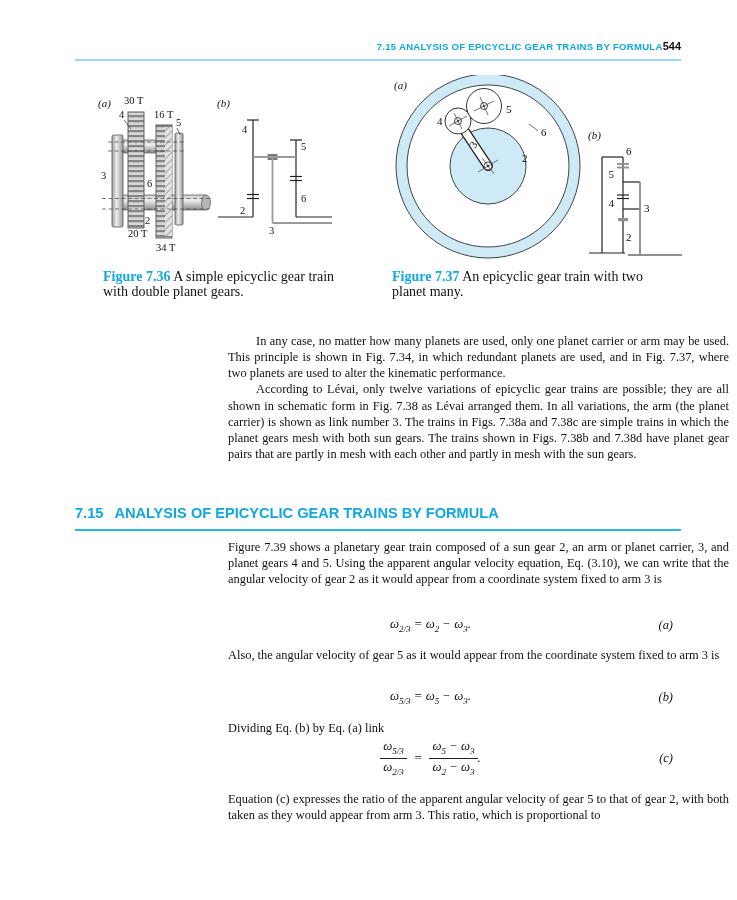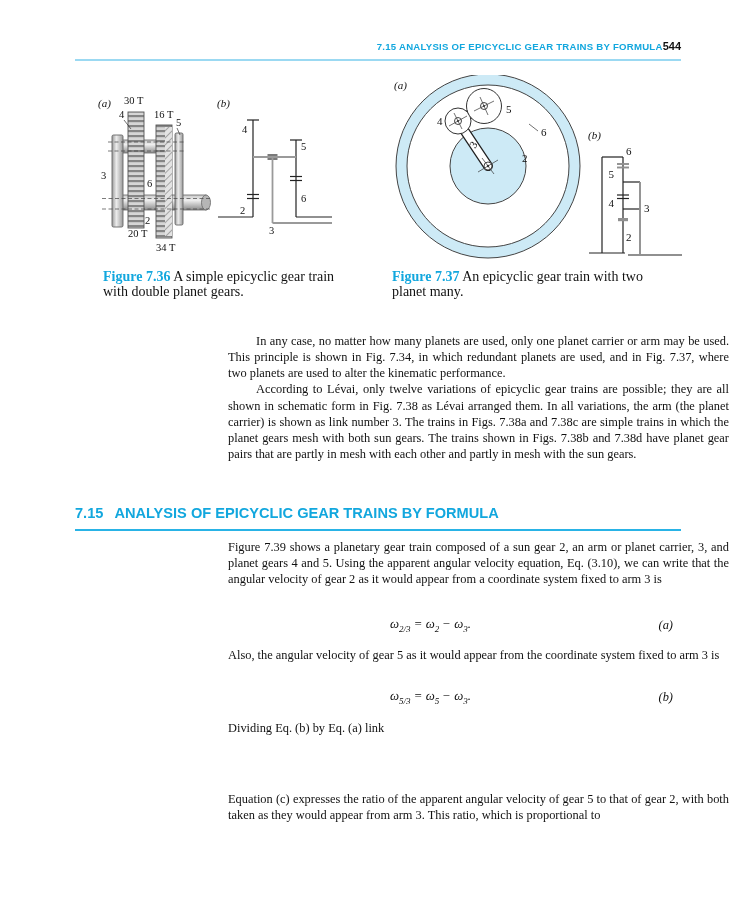--- a/index.html
+++ b/index.html
@@ -266,16 +266,29 @@
 
   <div class="bodytext" id="para-4">Also, the angular velocity of gear 5 as it would appear from the coordinate system fixed to arm 3 is</div>
 
   <div class="eqrow" id="eq-b">
     <span>ω<sub>5/3</sub> = ω<sub>5</sub> − ω<sub>3</sub>.</span>
     <span class="eq-label">(b)</span>
   </div>
 
   <div class="bodytext" id="para-5">Dividing Eq. (b) by Eq. (a) link</div>
 
+  <div class="eqrow" id="eq-c">
+    <span class="frac">
+      <span class="num">ω<sub>5/3</sub></span>
+      <span class="den">ω<sub>2/3</sub></span>
+    </span>
+    <span class="eq-mid">=</span>
+    <span class="frac">
+      <span class="num">ω<sub>5</sub> − ω<sub>3</sub></span>
+      <span class="den">ω<sub>2</sub> − ω<sub>3</sub></span>
+    </span>
+    <span>.</span>
+    <span class="eq-label">(c)</span>
+  </div>
 
   <div class="bodytext" id="para-6">Equation (c) expresses the ratio of the apparent angular velocity of gear 5 to that of gear 2, with both taken as they would appear from arm 3. This ratio, which is proportional to</div>
 
 </div>
 
 </body></html>

